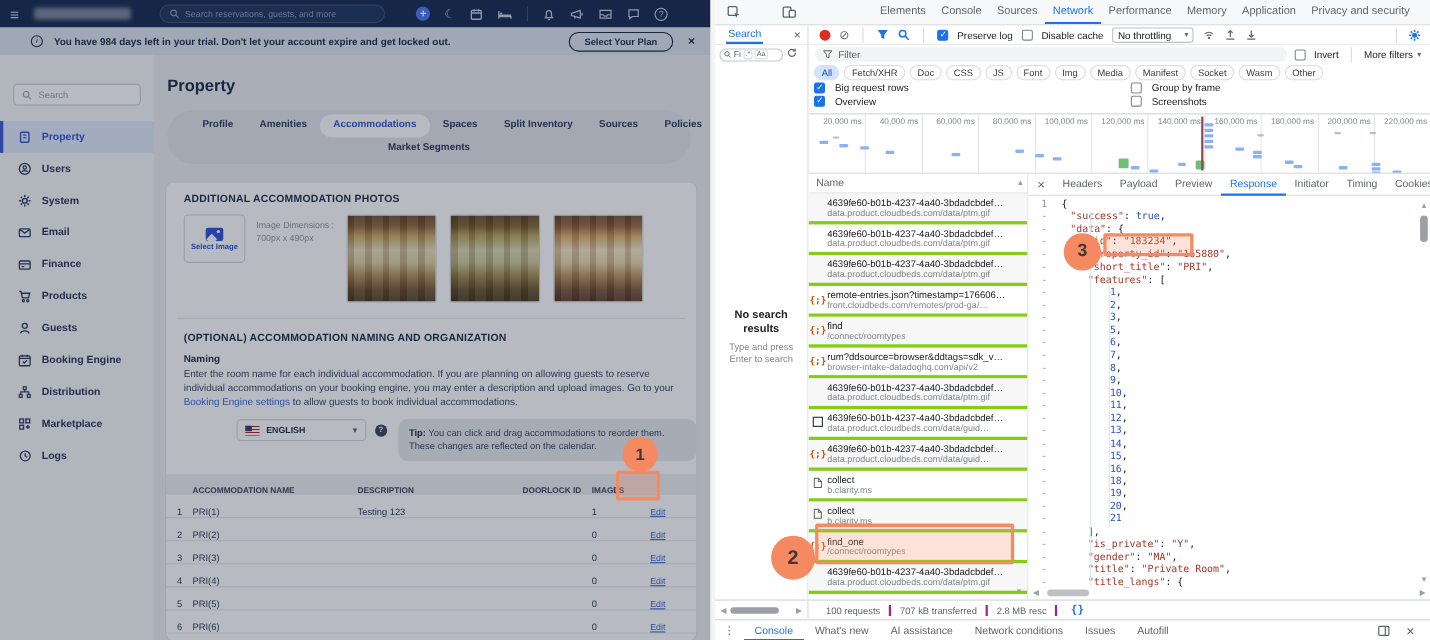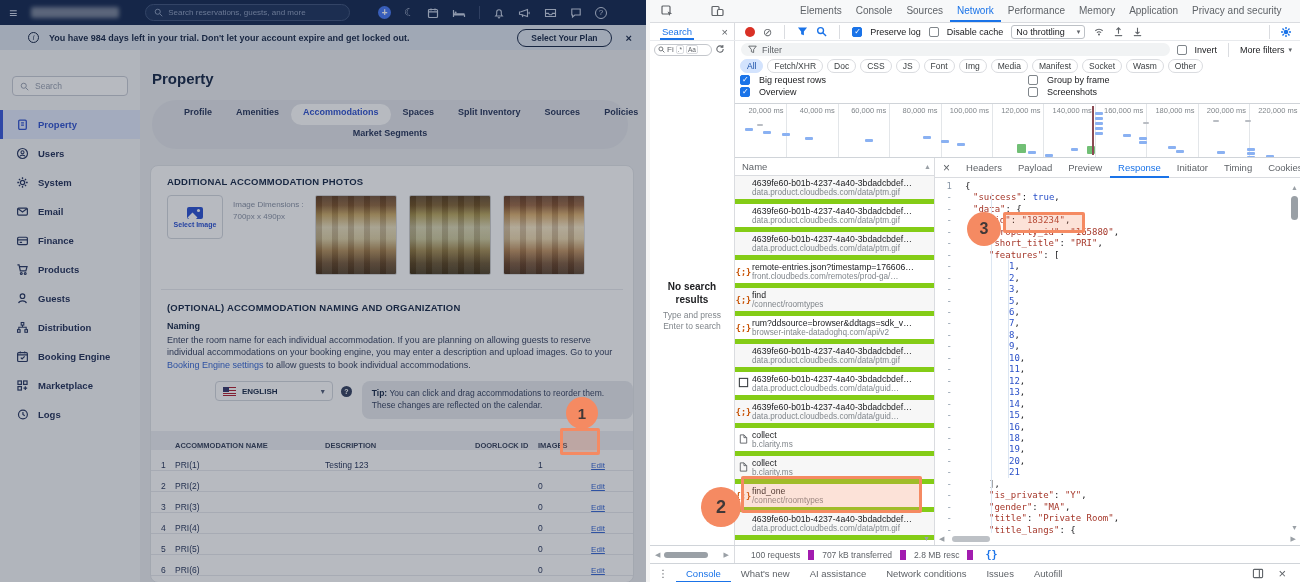--- a/index.html
+++ b/index.html
@@ -146,21 +146,21 @@
   .tl-bar.gr { background:#71bf75; }
   .tl-marker { position:absolute; width:2px; top:2px; bottom:2px; background:#8a4a52; }
 
   .srch-col { position:absolute; left:0; top:58px; width:85px; height:487px; border-right:1px solid #dadce0; background:#fff; }
   .no-res { position:absolute; top:222px; left:0; right:0; text-align:center; font-size:10px; font-weight:bold; color:#202124; line-height:1.3; padding:0 6px; }
   .no-res-hint { position:absolute; top:252px; left:0; right:0; text-align:center; font-size:8.5px; color:#80868b; line-height:1.35; padding:0 8px; }
 
   .dt-list { position:absolute; left:85px; top:158px; width:200px; height:387px; border-right:1px solid #dadce0; overflow:hidden; background:#fff; }
   .list-head { height:18px; border-bottom:1px solid #dadce0; display:flex; align-items:center; font-size:9.5px; color:#5f6368; padding-left:7px; }
   .list-head .arr { margin-left:auto; margin-right:3px; font-size:7px; color:#9aa0a6; }
-  .net-row { height:28px; display:flex; align-items:center; border-bottom:5px solid #84cc16; }
+  .net-row { height:28px; display:flex; align-items:center; border-bottom:3px solid #84cc16; }
   .net-row.alt { background:#f7f7f7; }
   .nr-ico { width:17px; flex:none; text-align:center; }
   .xhr-ico { color:#c75000; font-weight:bold; font-size:8.5px; font-family:"DejaVu Sans Mono",monospace; }
   .nr-text { overflow:hidden; }
   .nr-name { font-size:8.7px; color:#202124; white-space:nowrap; overflow:hidden; }
   .nr-domain { font-size:8.2px; color:#80868b; white-space:nowrap; overflow:hidden; }
   .list-dn { position:absolute; left:273px; top:535px; font-size:7px; color:#9aa0a6; z-index:4; }
 
   .dt-resp { position:absolute; left:285px; top:158px; width:365px; height:387px; overflow:hidden; background:#fff; }
   .resp-head { height:20px; border-bottom:1px solid #dadce0; display:flex; align-items:center; }
@@ -182,21 +182,21 @@
   .hscroll .arr { font-size:7px; color:#9aa0a6; }
   .hscroll .thumb { width:38px; height:6px; background:#bdc1c6; border-radius:3px; margin-left:8px; }
   .hscroll .arr.r { margin-left:auto; }
 
   .dt-status { position:absolute; left:0; top:545px; width:650px; height:18px; border-top:1px solid #d0d4d9; display:flex; align-items:center; background:#fff; }
   .sr-hscroll { width:85px; flex:none; display:flex; align-items:center; padding:0 5px; border-right:1px solid #dadce0; height:100%; }
   .sr-hscroll .arr { font-size:7px; color:#9aa0a6; }
   .sr-hscroll .thumb { width:44px; height:6px; background:#9aa0a6; border-radius:3px; margin:0 4px; }
   .sr-hscroll .arr.r { margin-left:auto; }
   .status-items { display:flex; height:100%; align-items:center; margin-left:8px; }
-  .status-items span { font-size:8.5px; color:#5f6368; padding:0 8px; border-right:6px solid #a21caf; white-space:nowrap; }
+  .status-items span { font-size:8.5px; color:#5f6368; padding:0 8px; border-right:2px solid #a21caf; white-space:nowrap; }
   .fmt { color:#1a73e8; font-weight:bold; font-size:10px; margin-left:12px; font-family:"DejaVu Sans Mono",monospace; }
 
   .dt-drawer { position:absolute; left:0; top:563px; width:650px; height:19px; border-top:1px solid #d0d4d9; display:flex; align-items:center; background:#fff; }
   .dr-kebab { color:#5f6368; font-size:10px; margin:0 8px; }
   .dr-tab { font-size:9.5px; color:#5f6368; padding:0 10px; height:19px; line-height:19px; white-space:nowrap; }
   .dr-tab.active { color:#1a73e8; box-shadow: inset 0 -2px 0 #1a73e8; }
   .dr-right { margin-left:auto; display:flex; align-items:center; gap:10px; padding-right:10px; }
 
   
   .anno-box { position:absolute; border:3px solid #f58a62; background:rgba(245,138,98,0.25); border-radius:2px; z-index:50; }
@@ -312,33 +312,33 @@
             </div>
             <div class="side-item">
               <span class="icon"><svg width="13" height="13" viewBox="0 0 12 12">
                   <circle cx="6" cy="3.9" r="2.1" fill="none" stroke-width="1.1"></circle>
                   <path d="M2.4 10.2c.8-2.7 6.4-2.7 7.2 0" fill="none" stroke-width="1.1"></path>
                 </svg></span>
               <span class="lbl">Guests</span>
             </div>
             <div class="side-item">
               <span class="icon"><svg width="13" height="13" viewBox="0 0 12 12">
+                  <rect x="1.5" y="2.4" width="9" height="8.2" rx="1" fill="none" stroke-width="1.1"></rect>
+                  <path d="M1.5 4.5h9M4 1.4v1.6M8 1.4v1.6M4.4 7.1l1.2 1.2L8 5.9" fill="none" stroke-width="1.1"></path>
+                </svg></span>
+              <span class="lbl">Booking Engine</span>
+            </div>
+            <div class="side-item">
+              <span class="icon"><svg width="13" height="13" viewBox="0 0 12 12">
                   <rect x="4.8" y="1.4" width="2.4" height="2.4" fill="none" stroke-width="1"></rect>
                   <rect x="1.4" y="8" width="2.4" height="2.4" fill="none" stroke-width="1"></rect>
                   <rect x="8.2" y="8" width="2.4" height="2.4" fill="none" stroke-width="1"></rect>
                   <path d="M6 3.8v2M2.6 8V5.8h6.8V8" fill="none" stroke-width="1"></path>
                 </svg></span>
               <span class="lbl">Distribution</span>
-            </div>
-            <div class="side-item">
-              <span class="icon"><svg width="13" height="13" viewBox="0 0 12 12">
-                  <rect x="1.5" y="2.4" width="9" height="8.2" rx="1" fill="none" stroke-width="1.1"></rect>
-                  <path d="M1.5 4.5h9M4 1.4v1.6M8 1.4v1.6M4.4 7.1l1.2 1.2L8 5.9" fill="none" stroke-width="1.1"></path>
-                </svg></span>
-              <span class="lbl">Booking Engine</span>
             </div>
             <div class="side-item">
               <span class="icon"><svg width="13" height="13" viewBox="0 0 12 12">
                   <rect x="1.8" y="1.8" width="3.2" height="3.2" fill="none" stroke-width="1.1"></rect>
                   <rect x="7" y="1.8" width="3.2" height="3.2" fill="none" stroke-width="1.1"></rect>
                   <rect x="1.8" y="7" width="3.2" height="3.2" fill="none" stroke-width="1.1"></rect>
                   <path d="M8.6 6.8v3.4M6.9 8.5h3.4" fill="none" stroke-width="1.1"></path>
                 </svg></span>
               <span class="lbl">Marketplace</span>
             </div>

